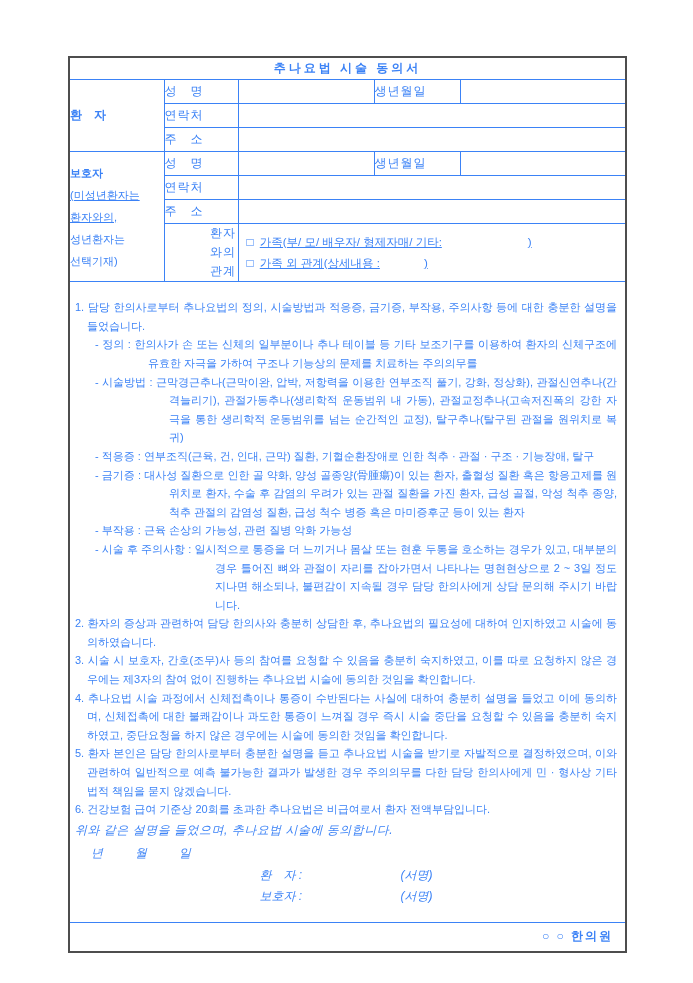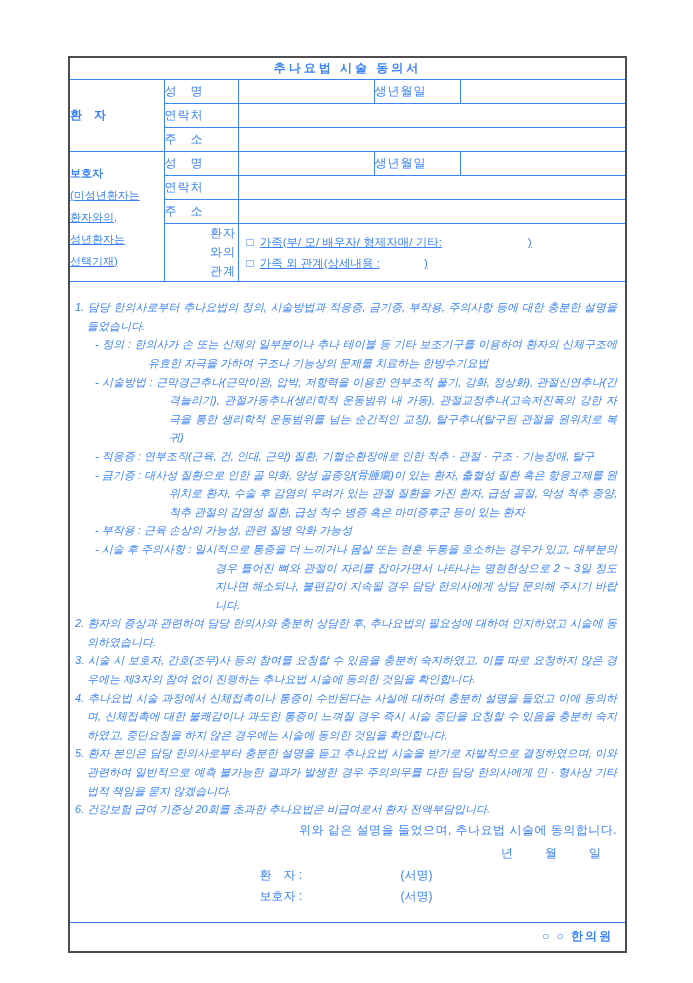--- a/index.html
+++ b/index.html
@@ -42,39 +42,39 @@
     font-size: 12.5px;
   }
   td.lbl {
     font-size: 12px;
     letter-spacing: 1px;
     height: 24px;
   }
   td.val { background: #ffffff; }
   .note-line { line-height: 22px; font-size: 11px; }
   .note-bold { font-weight: normal; text-decoration: underline; }
-  .note-normal { font-weight: normal; text-decoration: underline; }
+  .note-normal { font-weight: normal; }
   td.relation-lbl { height: 45px; font-size: 12px; text-align: center; }
   .relation-lbl div { line-height: 19px; margin-left: 44px; }
   td.relation-val { padding-left: 8px; }
   .opt { font-size: 11.5px; line-height: 21px; white-space: nowrap; text-decoration: underline; }
   .opt .cb { display: inline-block; margin-right: 6px; font-size: 12px; }
   .gap-wide { display: inline-block; width: 86px; }
   .gap-narrow { display: inline-block; width: 44px; }
   td.body-cell {
     vertical-align: top;
     padding: 5px 8px 4px 5px;
     height: 641px;
   }
-  .body-text { font-size: 11px; line-height: 18.6px; text-align: justify; word-break: break-all; font-style: italic; }
+  .body-text { font-size: 11px; line-height: 18.6px; text-align: justify; word-break: break-all; }
   .item      { padding-left: 12px;  text-indent: -12px; }
   .sub-def   { padding-left: 73px;  text-indent: -53px; }
   .sub-mid   { padding-left: 94px;  text-indent: -74px; }
   .sub-caut  { padding-left: 140px; text-indent: -120px; }
-  .sig-block { text-align: right; }
+  .sig-block { text-align: left; font-style: italic; }
   .sig-consent { font-size: 12px; line-height: 22px; letter-spacing: 0.5px; }
   .sig-date { font-size: 12px; line-height: 24px; }
   .sig-date span { margin: 0 16px; }
   .sig-row {
     width: 173px;
     margin: 0 auto;
     display: flex;
     justify-content: space-between;
     font-size: 12px;
     line-height: 21px;
@@ -160,21 +160,21 @@
         <div class="opt">
           <span class="cb">□</span><span>가족 외 관계(상세내용 :</span><span class="gap-narrow"></span><span>)</span>
         </div>
       </td>
     </tr>
 
     <tr>
       <td class="body-cell" colspan="5">
         <div class="body-text">
           <div class="item">1. 담당 한의사로부터 추나요법의 정의, 시술방법과 적응증, 금기증, 부작용, 주의사항 등에 대한 충분한 설명을 들었습니다.</div>
-          <div class="sub-def">- 정의 : 한의사가 손 또는 신체의 일부분이나 추나 테이블 등 기타 보조기구를 이용하여 환자의 신체구조에 유효한 자극을 가하여 구조나 기능상의 문제를 치료하는 한방수기요법</div>
+          <div class="sub-def">- 정의 : 한의사가 손 또는 신체의 일부분이나 추나 테이블 등 기타 보조기구를 이용하여 환자의 신체구조에 유효한 자극을 가하여 구조나 기능상의 문제를 치료하는 주의의무를</div>
           <div class="sub-mid">- 시술방법 : 근막경근추나(근막이완, 압박, 저항력을 이용한 연부조직 풀기, 강화, 정상화), 관절신연추나(간격늘리기), 관절가동추나(생리학적 운동범위 내 가동), 관절교정추나(고속저진폭의 강한 자극을 통한 생리학적 운동범위를 넘는 순간적인 교정), 탈구추나(탈구된 관절을 원위치로 복귀)</div>
           <div class="sub-mid">- 적응증 : 연부조직(근육, 건, 인대, 근막) 질환, 기혈순환장애로 인한 척추 · 관절 · 구조 · 기능장애, 탈구</div>
           <div class="sub-mid">- 금기증 : 대사성 질환으로 인한 골 약화, 양성 골종양(骨腫瘍)이 있는 환자, 출혈성 질환 혹은 항응고제를 원위치로 환자, 수술 후 감염의 우려가 있는 관절 질환을 가진 환자, 급성 골절, 악성 척추 종양, 척추 관절의 감염성 질환, 급성 척수 병증 혹은 마미증후군 등이 있는 환자</div>
           <div class="sub-mid">- 부작용 : 근육 손상의 가능성, 관련 질병 악화 가능성</div>
           <div class="sub-caut">- 시술 후 주의사항 : 일시적으로 통증을 더 느끼거나 몸살 또는 현훈 두통을 호소하는 경우가 있고, 대부분의 경우 틀어진 뼈와 관절이 자리를 잡아가면서 나타나는 명현현상으로 2 ~ 3일 정도 지나면 해소되나, 불편감이 지속될 경우 담당 한의사에게 상담 문의해 주시기 바랍니다.</div>
           <div class="item">2. 환자의 증상과 관련하여 담당 한의사와 충분히 상담한 후, 추나요법의 필요성에 대하여 인지하였고 시술에 동의하였습니다.</div>
           <div class="item">3. 시술 시 보호자, 간호(조무)사 등의 참여를 요청할 수 있음을 충분히 숙지하였고, 이를 따로 요청하지 않은 경우에는 제3자의 참여 없이 진행하는 추나요법 시술에 동의한 것임을 확인합니다.</div>
           <div class="item">4. 추나요법 시술 과정에서 신체접촉이나 통증이 수반된다는 사실에 대하여 충분히 설명을 들었고 이에 동의하며, 신체접촉에 대한 불쾌감이나 과도한 통증이 느껴질 경우 즉시 시술 중단을 요청할 수 있음을 충분히 숙지하였고, 중단요청을 하지 않은 경우에는 시술에 동의한 것임을 확인합니다.</div>
           <div class="item">5. 환자 본인은 담당 한의사로부터 충분한 설명을 듣고 추나요법 시술을 받기로 자발적으로 결정하였으며, 이와 관련하여 일반적으로 예측 불가능한 결과가 발생한 경우 주의의무를 다한 담당 한의사에게 민 · 형사상 기타 법적 책임을 묻지 않겠습니다.</div>
           <div class="item">6. 건강보험 급여 기준상 20회를 초과한 추나요법은 비급여로서 환자 전액부담입니다.</div>

